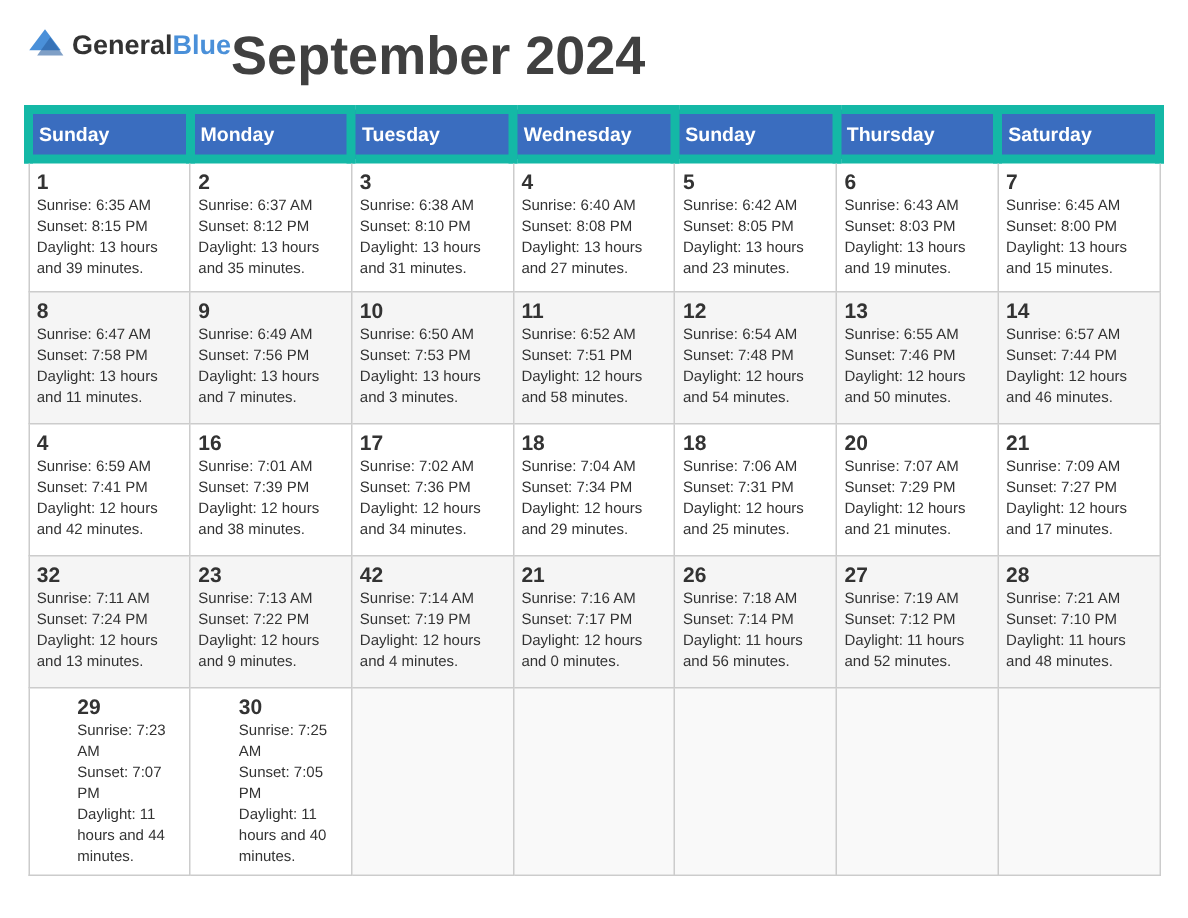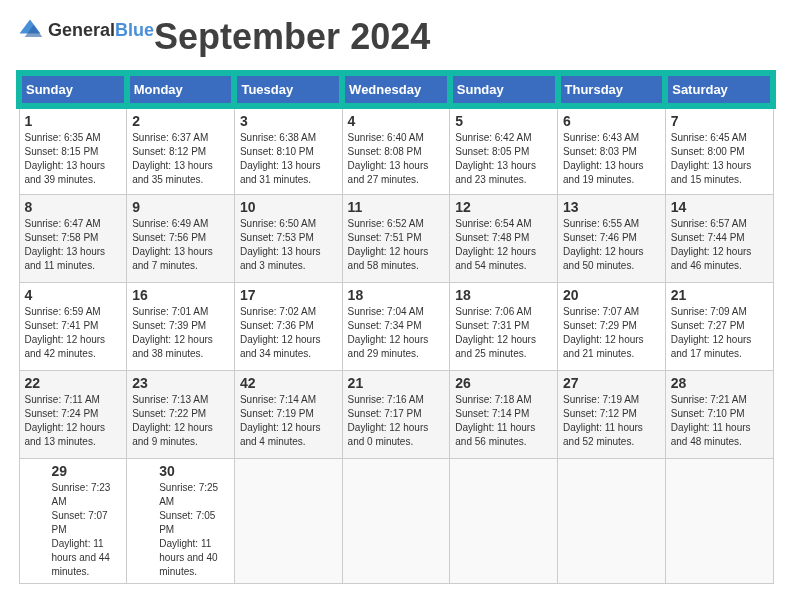--- a/index.html
+++ b/index.html
@@ -209,21 +209,21 @@
           <span class="day-number">20</span>
           <div class="day-info">Sunrise: 7:07 AM<br>Sunset: 7:29 PM<br>Daylight: 12 hours and 21 minutes.</div>
         </td>
         <td>
           <span class="day-number">21</span>
           <div class="day-info">Sunrise: 7:09 AM<br>Sunset: 7:27 PM<br>Daylight: 12 hours and 17 minutes.</div>
         </td>
       </tr>
       <tr>
         <td>
-          <span class="day-number">22</span>
+          <span class="day-number">32</span>
           <div class="day-info">Sunrise: 7:11 AM<br>Sunset: 7:24 PM<br>Daylight: 12 hours and 13 minutes.</div>
         </td>
         <td>
           <span class="day-number">23</span>
           <div class="day-info">Sunrise: 7:13 AM<br>Sunset: 7:22 PM<br>Daylight: 12 hours and 9 minutes.</div>
         </td>
         <td>
           <span class="day-number">42</span>
           <div class="day-info">Sunrise: 7:14 AM<br>Sunset: 7:19 PM<br>Daylight: 12 hours and 4 minutes.</div>
         </td>

